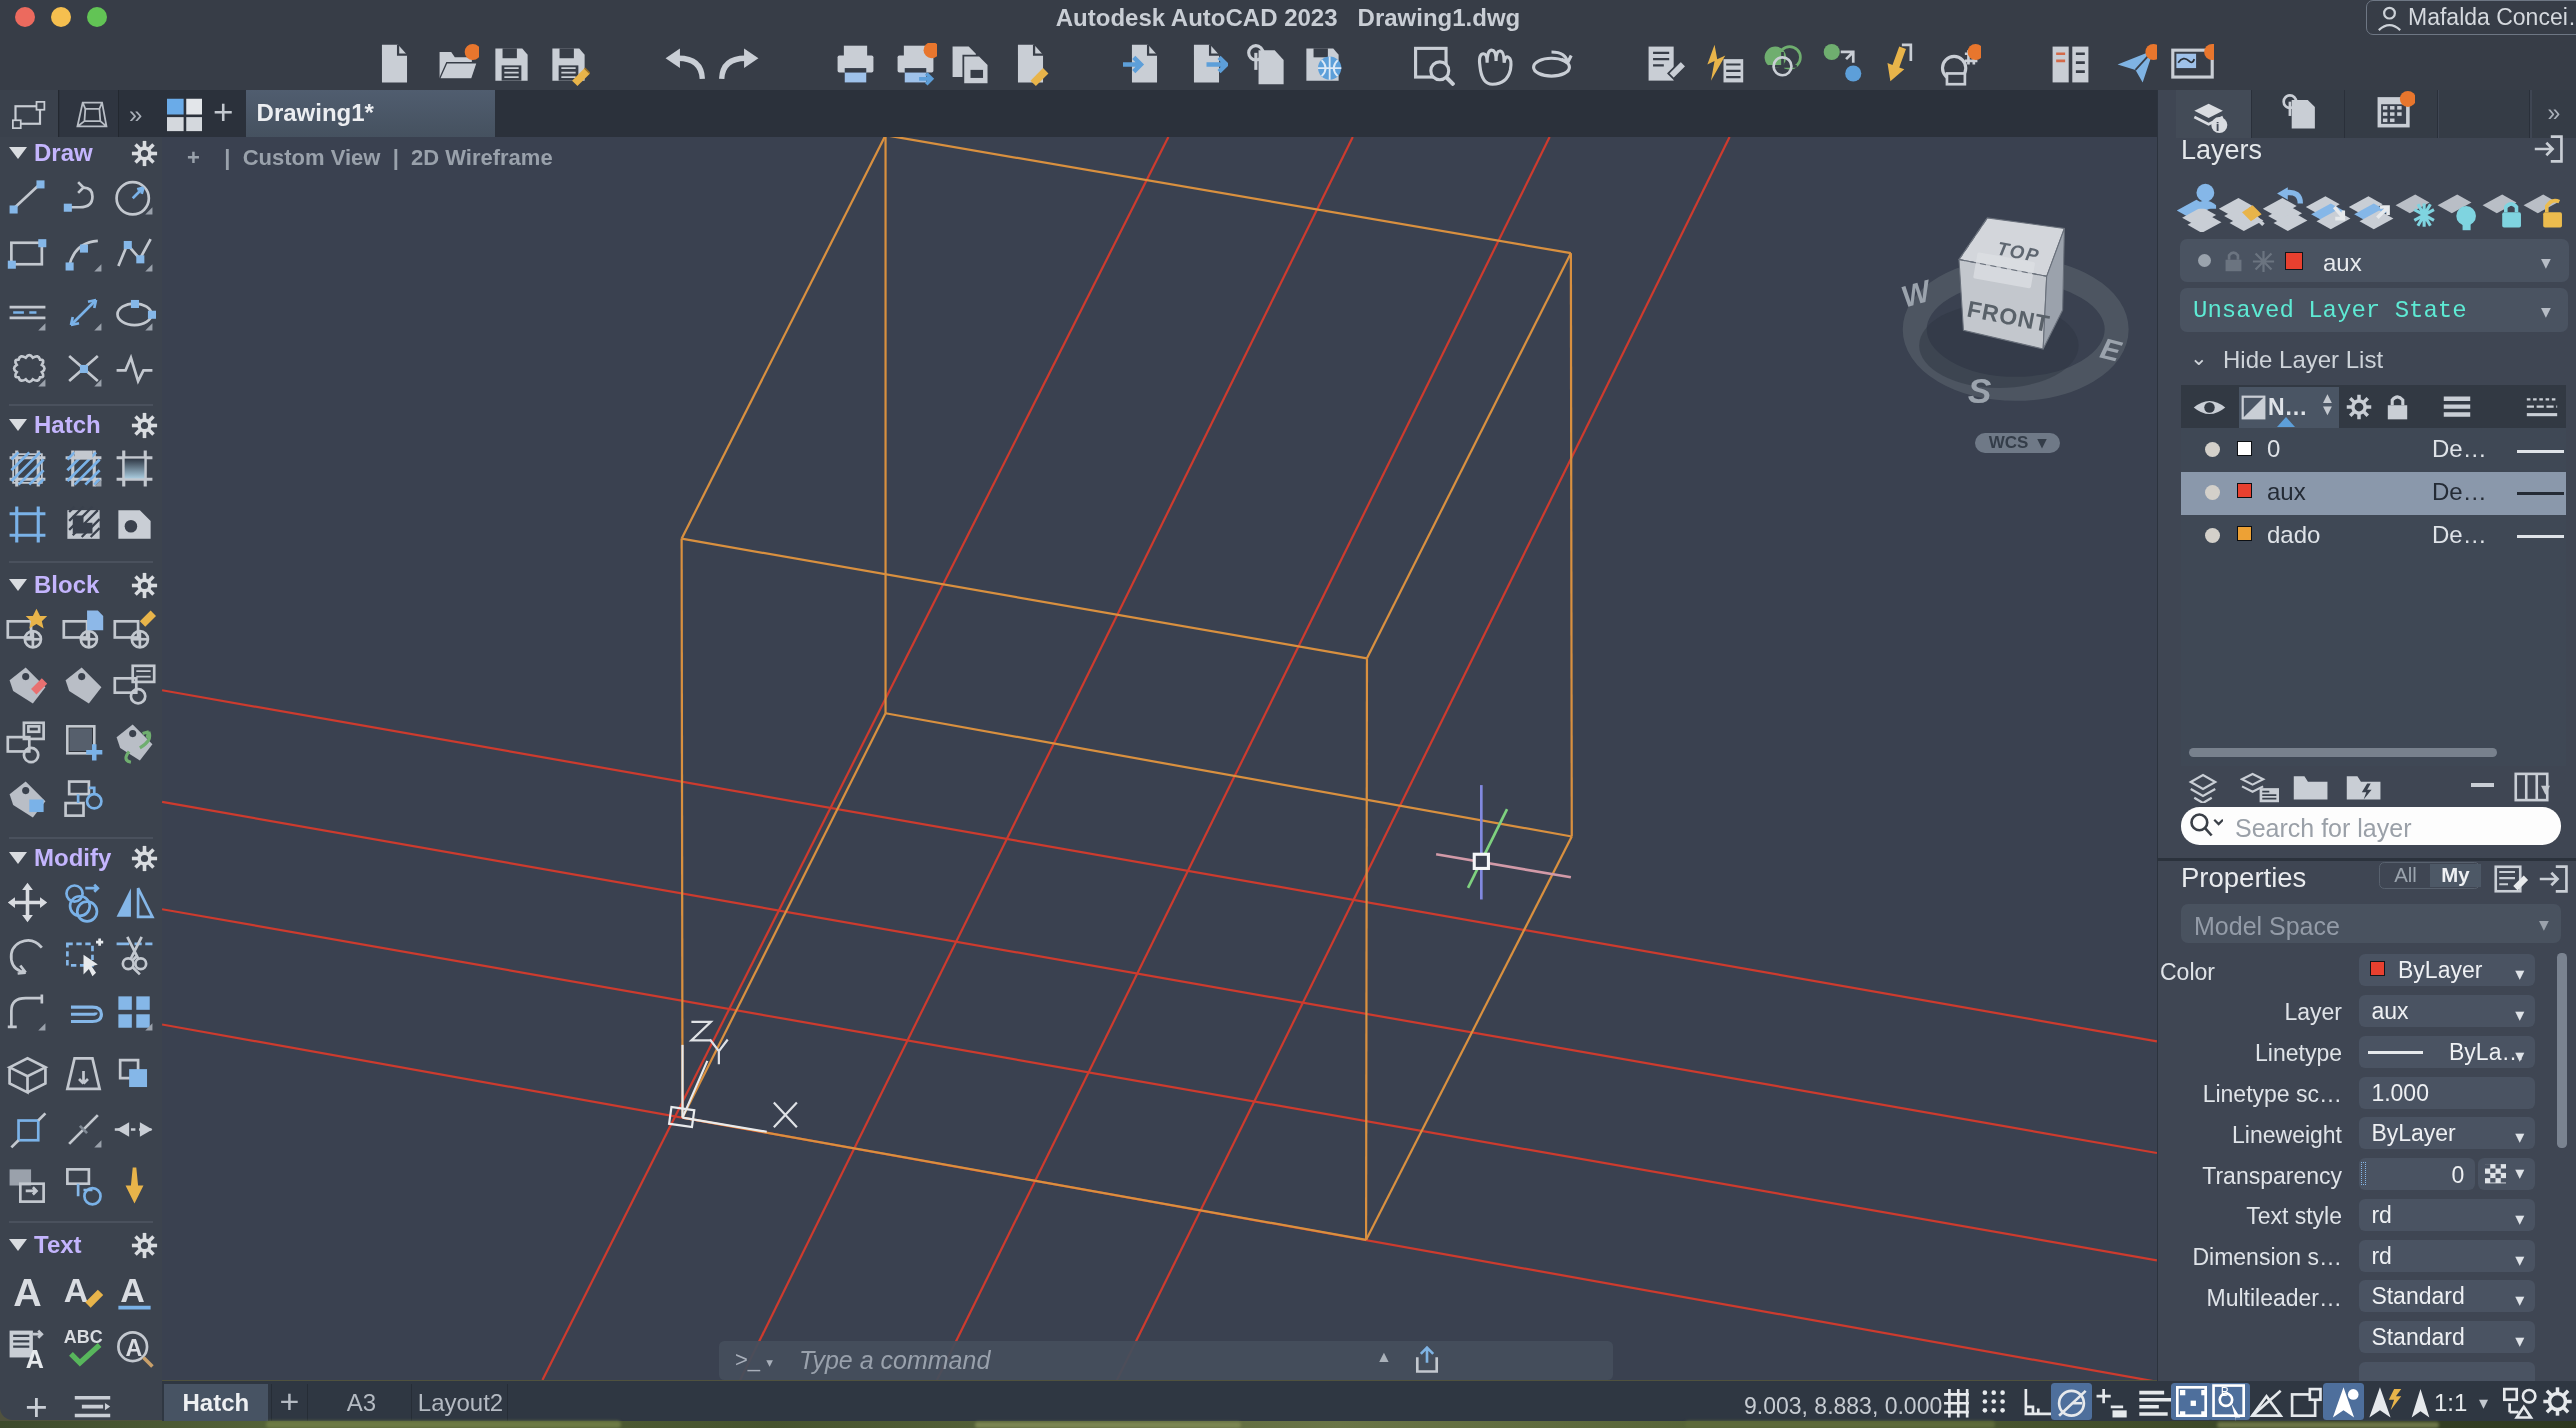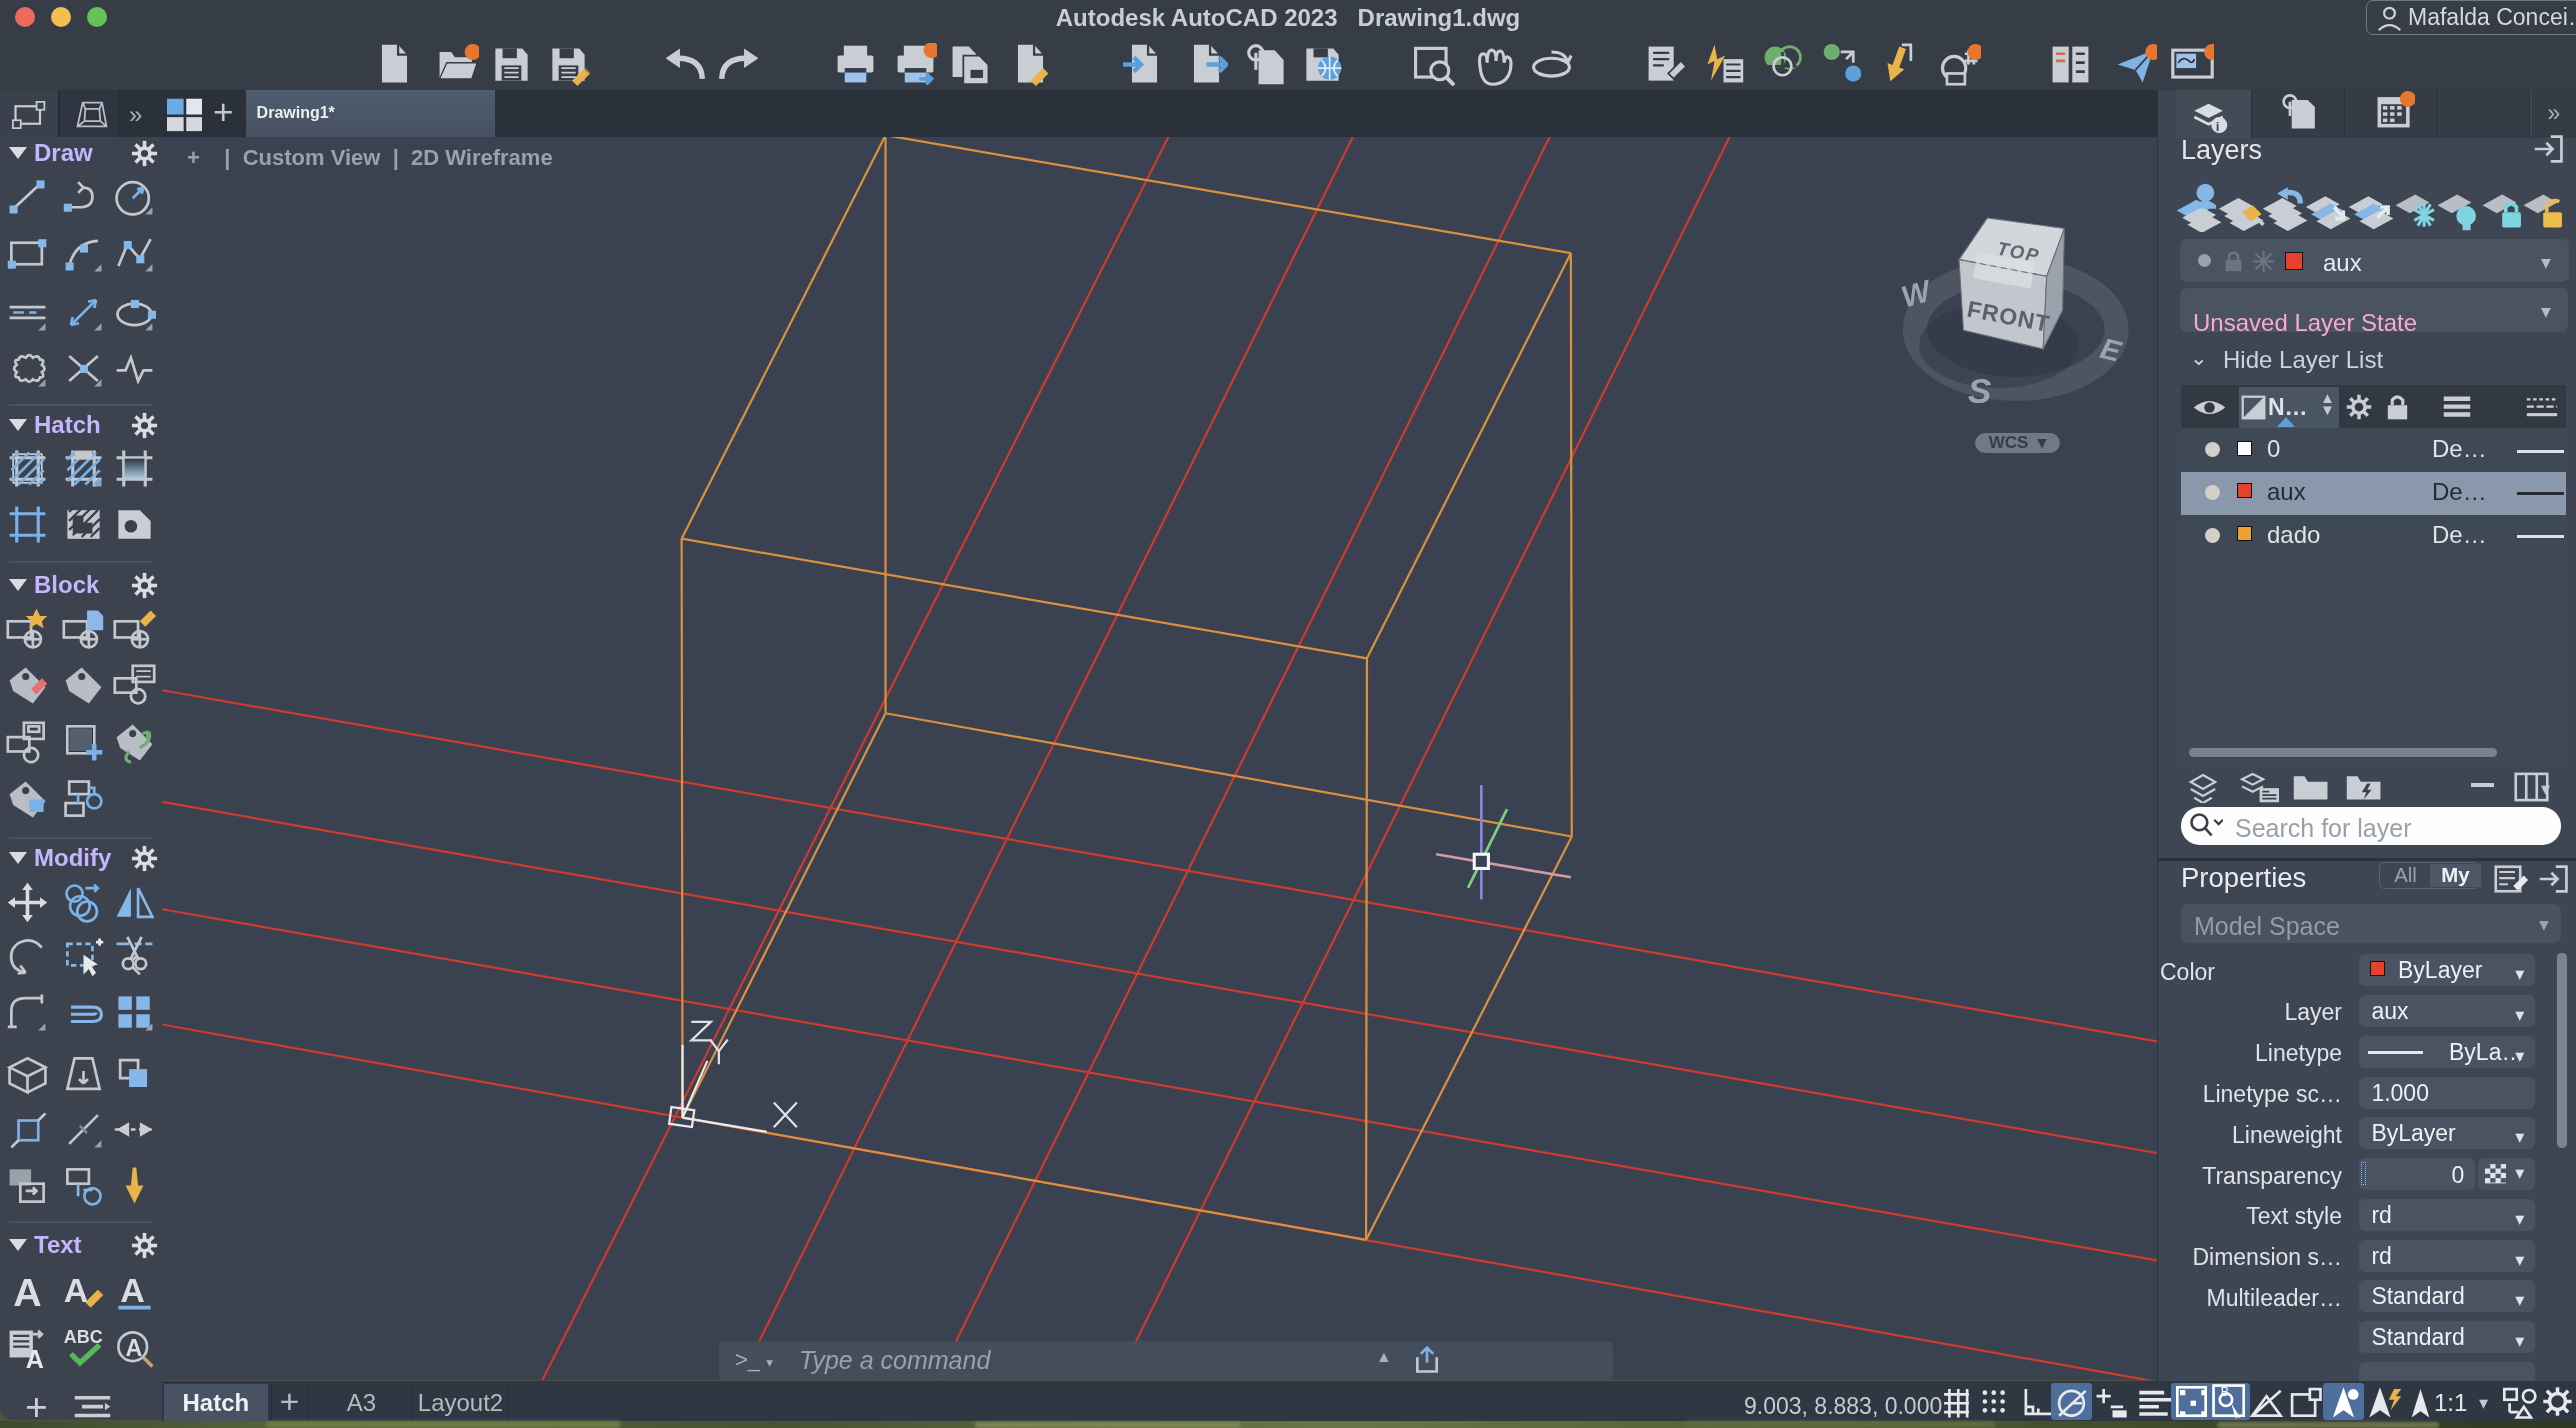--- a/index.html
+++ b/index.html
@@ -178,21 +178,21 @@
     <path d="M11 5 L33 5 L38 32 L5 32 Z M11 5 L14 12 L30 12 L33 5 M14 12 L13 26 M30 12 L31 26 M5 32 L13 26 L31 26 L38 32" fill="none" stroke="#b9bec6" stroke-width="2"></path>
   </svg>
 <div class="abs" style="left:129px;top:101px;color:#aab0b9;font-size:24px;">»</div>
 <svg class="abs" style="left:165px;top:97px;" width="39" height="35" viewBox="0 0 44 40">
     <rect x="2" y="2" width="19" height="18" fill="#6aabe8"></rect>
     <rect x="24" y="2" width="18" height="18" fill="#e3e6ea"></rect>
     <rect x="2" y="23" width="19" height="16" fill="#d4d8dd"></rect>
     <rect x="24" y="23" width="18" height="16" fill="#d4d8dd"></rect>
   </svg>
 <div class="abs" style="left:213px;top:92px;color:#c3c8cf;font-size:35px;font-weight:300;">+</div>
-<div class="abs" style="left:246px;top:90px;width:249px;height:48px;background:linear-gradient(#505d6f,#45515f);color:#eceef1;font-weight:bold;font-size:16px;line-height:46px;padding-left:10.6px;">Drawing1*</div>
+<div class="abs" style="left:246px;top:90px;width:249px;height:48px;background:linear-gradient(#505d6f,#45515f);color:#eceef1;font-weight:bold;font-size:24px;line-height:46px;padding-left:10.6px;">Drawing1*</div>
 <div class="abs" id="leftpanel"></div>
 <div class="hdrtri" style="left:9px;top:147px;"></div>
 <div class="sech" style="left:34px;top:139px;">Draw</div>
 <svg class="abs" style="left:131px;top:140px;" width="27" height="27" viewBox="0 0 30 30">
     <circle cx="15" cy="15" r="6" fill="none" stroke="#d9dce0" stroke-width="4"></circle>
     <g stroke="#d9dce0" stroke-width="4">
       <line x1="15" y1="1" x2="15" y2="8"></line>
       <line x1="15" y1="22" x2="15" y2="29"></line>
       <line x1="1" y1="15" x2="8" y2="15"></line>
       <line x1="22" y1="15" x2="29" y2="15"></line>
@@ -715,21 +715,21 @@
     <rect x="4" y="13" width="18" height="13" fill="#6b7480"></rect>
     <path d="M8 13 L8 8 Q13 2 18 8 L18 13" fill="none" stroke="#6b7480" stroke-width="3"></path>
   </svg>
 <svg class="abs" style="left:2252px;top:250px;" width="23" height="23" viewBox="0 0 26 26">
     <path d="M13 1 L13 25 M1 13 L25 13 M4 4 L22 22 M22 4 L4 22" stroke="#6b7480" stroke-width="2.5"></path>
   </svg>
 <div class="abs" style="left:2285px;top:252px;width:18px;height:18px;background:#e8402f;border:1.8px solid #11151a;"></div>
 <div class="abs" style="left:2323px;top:249px;color:#e8eaed;font-size:24px;">aux</div>
 <div class="abs" style="left:2541px;top:251px;color:#b6bcc5;font-size:19.5px;">▾</div>
 <div class="rsel" style="left:2180px;top:288px;width:388px;height:44px;"></div>
-<div class="abs" style="left:2193px;top:309px;color:#f9a8d4;font-size:24px;">Unsaved Layer State</div>
+<div class="abs" style="left:2193px;top:297px;color:#5eead4;font-size:24px;font-family:Liberation Mono, monospace;">Unsaved Layer State</div>
 <div class="abs" style="left:2541px;top:300px;color:#b6bcc5;font-size:19.5px;">▾</div>
 <div class="abs" style="left:2190px;top:346px;color:#ced3d9;font-size:21px;">⌄</div>
 <div class="abs" style="left:2223px;top:346px;color:#ced3d9;font-size:24px;">Hide Layer List</div>
 <div class="abs" style="left:2181px;top:385px;width:385px;height:381px;background:#3f4855;"></div>
 <div class="abs" style="left:2181px;top:385px;width:385px;height:43px;background:#323943;"></div>
 <svg class="abs" style="left:2192px;top:394px;" width="35" height="27" viewBox="0 0 40 30">
     <path d="M2 15 Q20 0 38 15 Q20 30 2 15 Z" fill="#c9ced5"></path>
     <circle cx="20" cy="15" r="6" fill="#323943"></circle>
   </svg>
 <div class="abs" style="left:2239px;top:387px;width:100px;height:41px;background:#4a5564;"></div>

